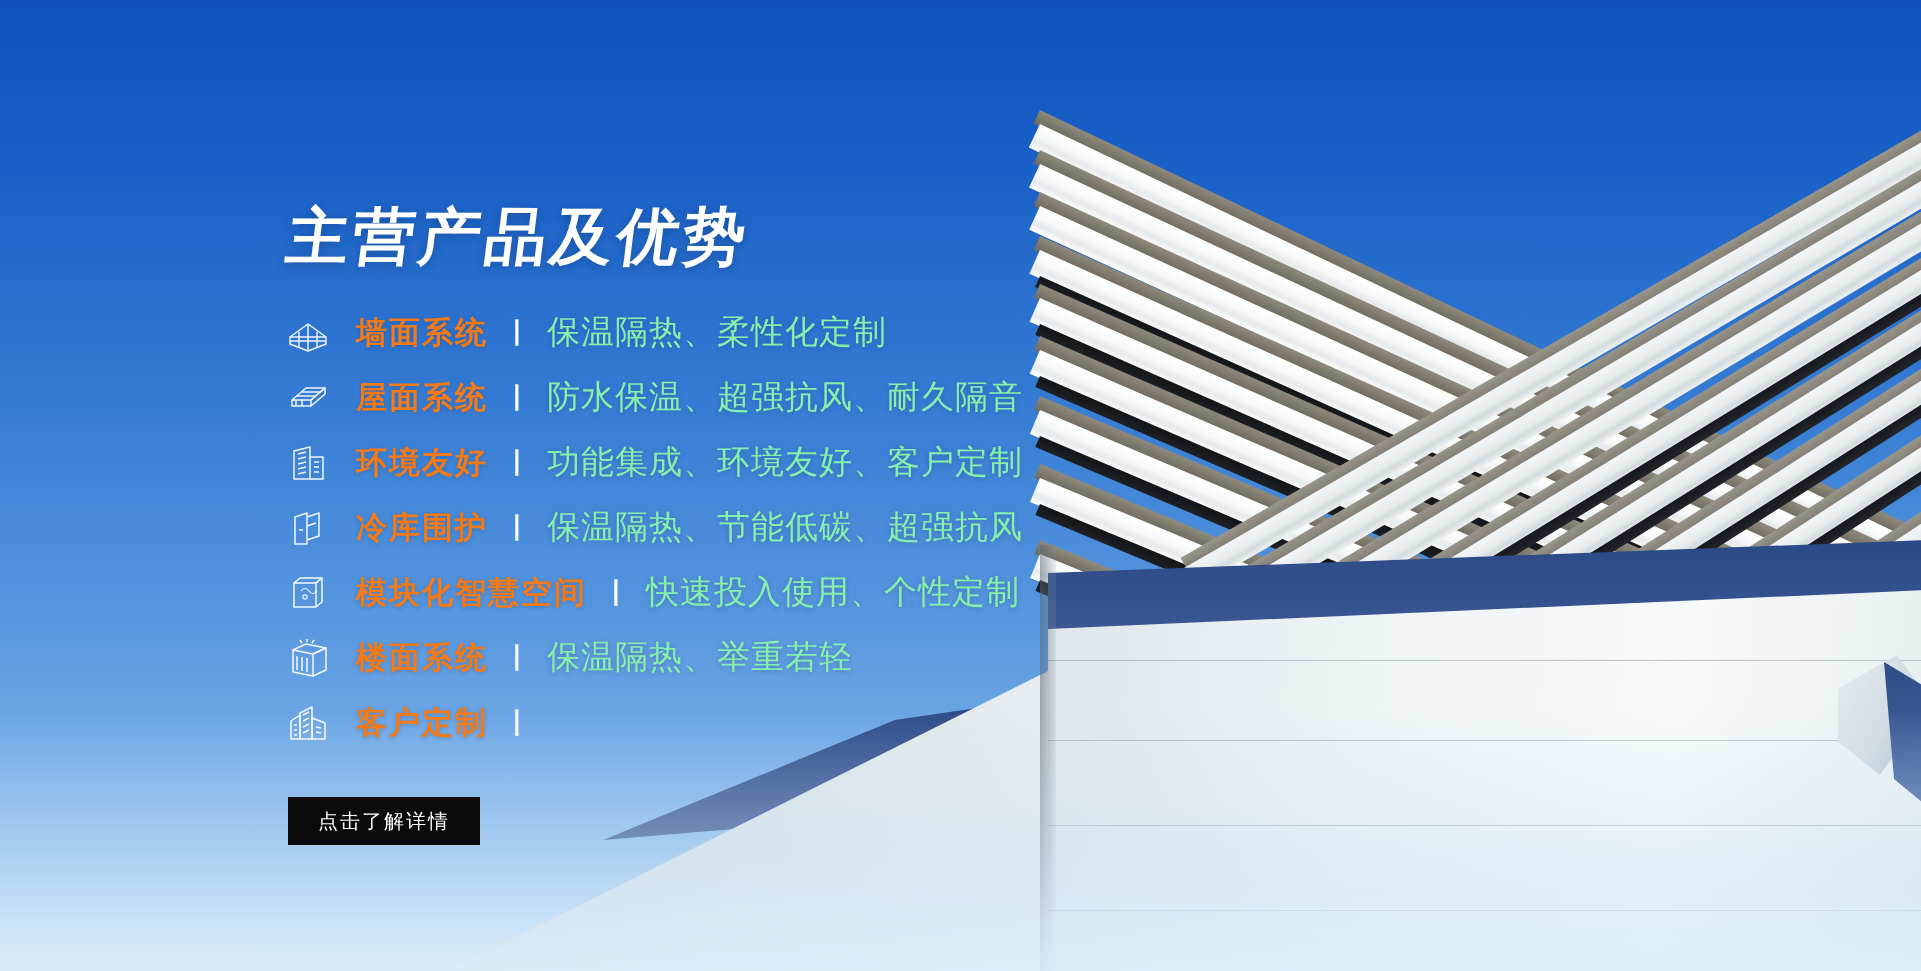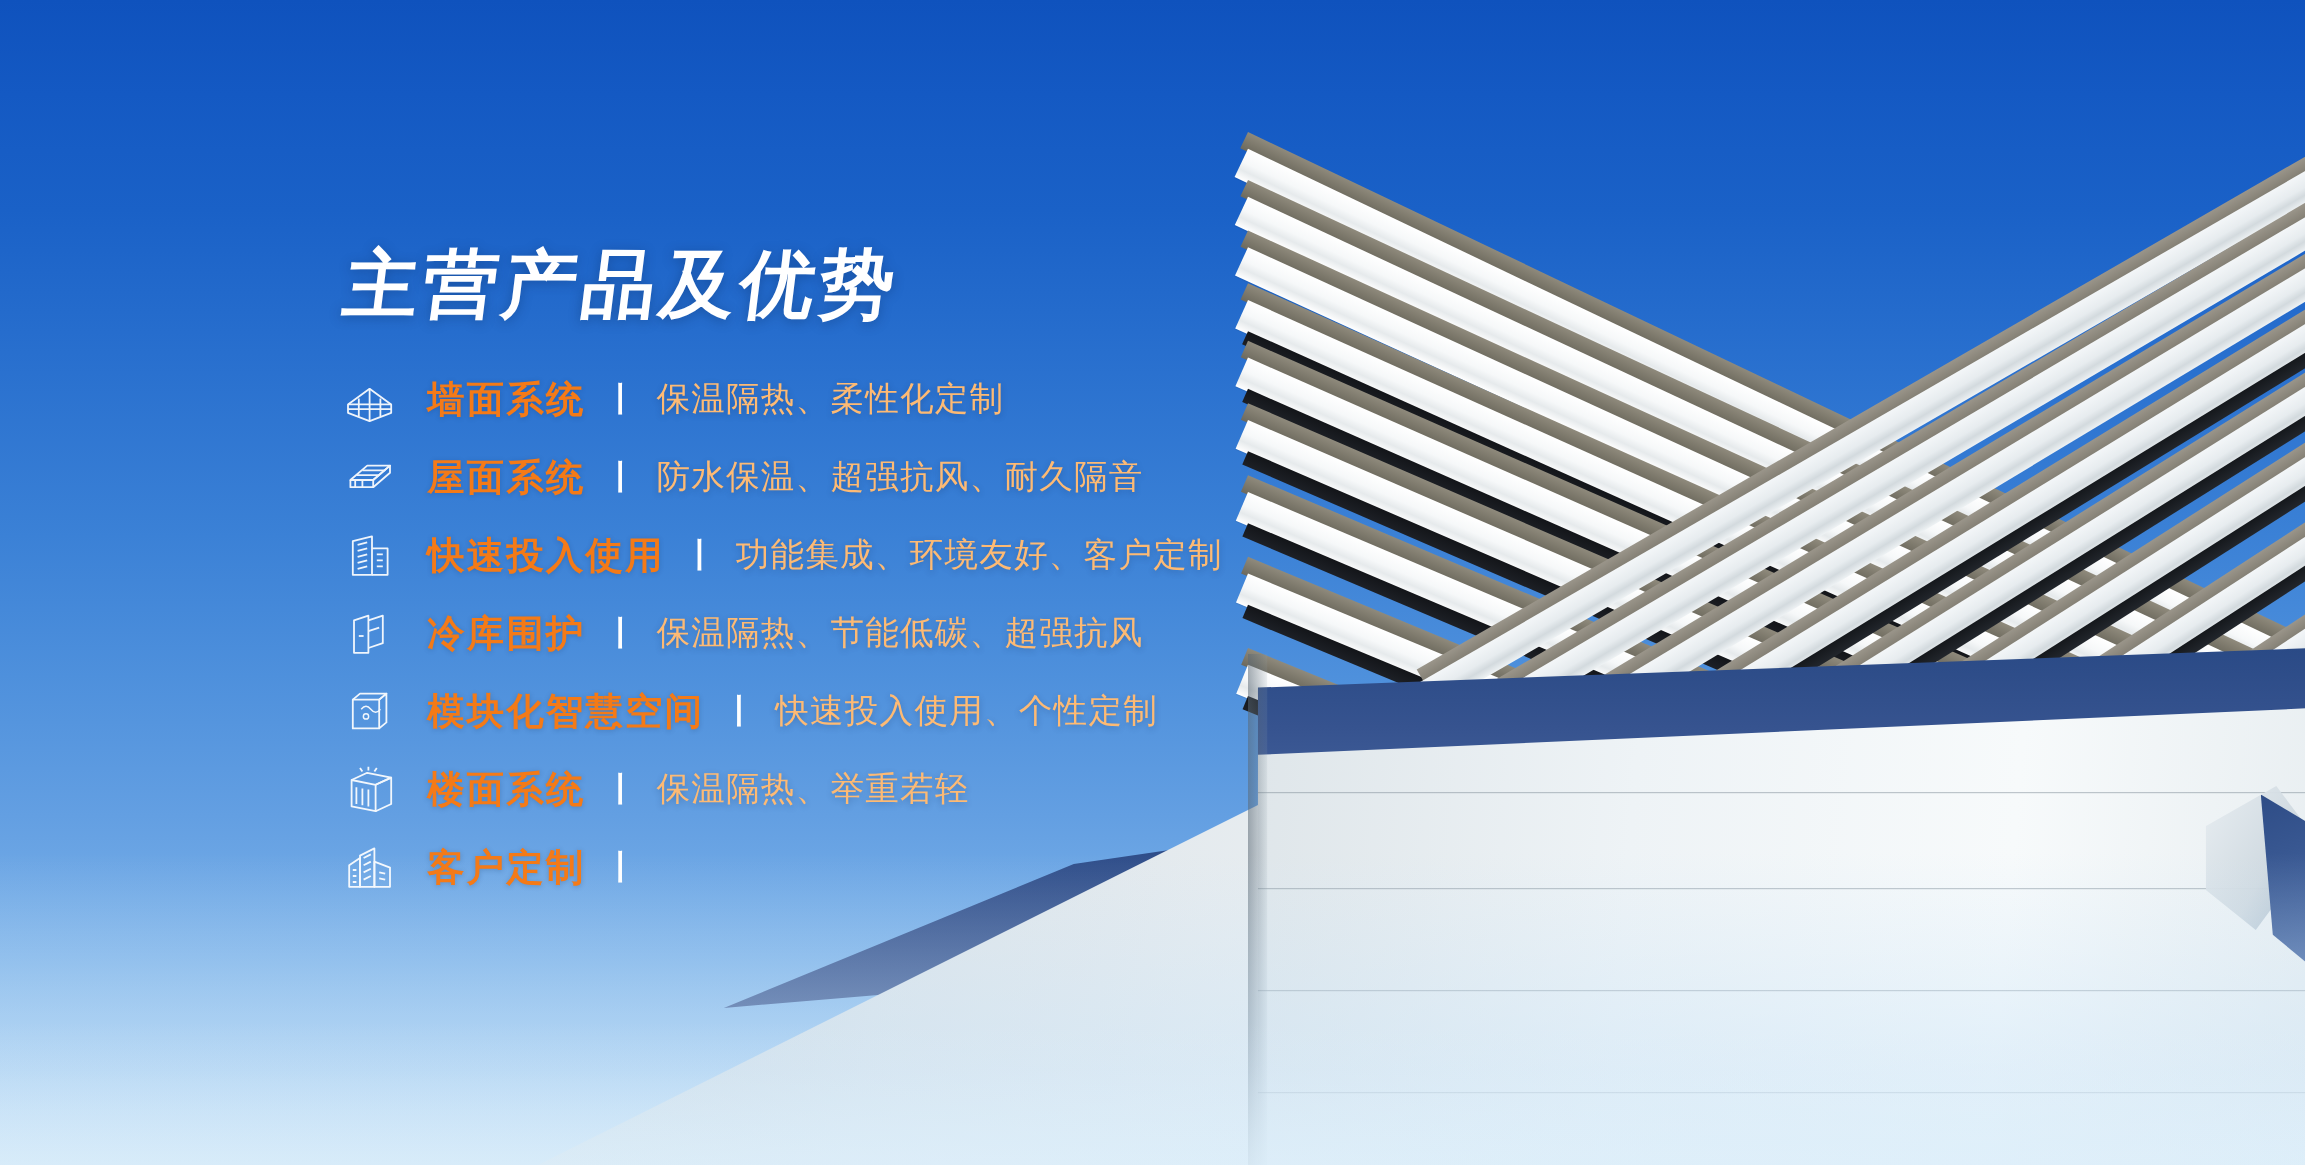--- a/index.html
+++ b/index.html
@@ -152,21 +152,21 @@
   .cat{
     color:#f47a17; font-size:31px; font-weight:bold; letter-spacing:2px;
     white-space:nowrap; text-shadow:0 1px 4px rgba(20,50,100,.25);
     font-family:"DejaVu Sans","Liberation Sans",sans-serif;
   }
   .sep{
     color:#ffffff; font-size:27px; font-weight:bold; margin:0 16px 0 16px;
     white-space:nowrap;
   }
   .desc{
-    color:#fdba74; font-size:28px; letter-spacing:1px; white-space:nowrap;
+    color:#86efac; font-size:33px; letter-spacing:1px; white-space:nowrap;
     text-shadow:0 1px 5px rgba(20,50,100,.30);
     font-family:"DejaVu Sans","Liberation Sans",sans-serif;
   }
 
   .cta{
     position:absolute; left:288px; top:797px;
     width:192px; height:48px;
     background:#0b0b0b; color:#ffffff;
     display:flex; align-items:center; justify-content:center;
     font-size:20px; letter-spacing:2px; cursor:pointer;
@@ -283,21 +283,21 @@
         </div>
         <div class="row">
           <span class="ico">
             <svg viewBox="0 0 44 44" fill="none" stroke="#ffffff" stroke-width="1.5" stroke-linejoin="round">
               <path d="M8 38 L8 10 L24 6 L24 38 Z"></path>
               <path d="M24 16 L37 16 L37 38 L24 38"></path>
               <path d="M12 13 L20 11 M12 18 L20 16 M12 23 L20 21 M12 28 L20 26 M12 33 L20 31"></path>
               <path d="M28 21 L33 21 M28 26 L33 26 M28 31 L33 31"></path>
             </svg>
           </span>
-          <span class="cat">快速投入使用</span>
+          <span class="cat">环境友好</span>
           <span class="sep">丨</span>
           <span class="desc">功能集成、环境友好、客户定制</span>
         </div>
         <div class="row">
           <span class="ico">
             <svg viewBox="0 0 44 44" fill="none" stroke="#ffffff" stroke-width="1.5" stroke-linejoin="round">
               <path d="M9 38 L9 11 L21 7 L21 38 Z"></path>
               <path d="M21 11 L33 7 L33 30 L21 34"></path>
               <path d="M21 20 L30 17"></path>
               <path d="M13 24 L17 24"></path>
@@ -344,14 +344,15 @@
               <path d="M8 24 L11 24 M8 29 L11 29 M8 34 L11 34"></path>
               <path d="M17 14 L23 11 M17 20 L23 17 M17 26 L23 23 M17 32 L23 29"></path>
               <path d="M30 26 L35 27 M30 31 L35 32"></path>
             </svg>
           </span>
           <span class="cat">客户定制</span>
           <span class="sep">丨</span>
         </div>
       </div>
 
+    <button class="cta">点击了解详情</button>
   </div>
 </div>
 
 </body></html>

